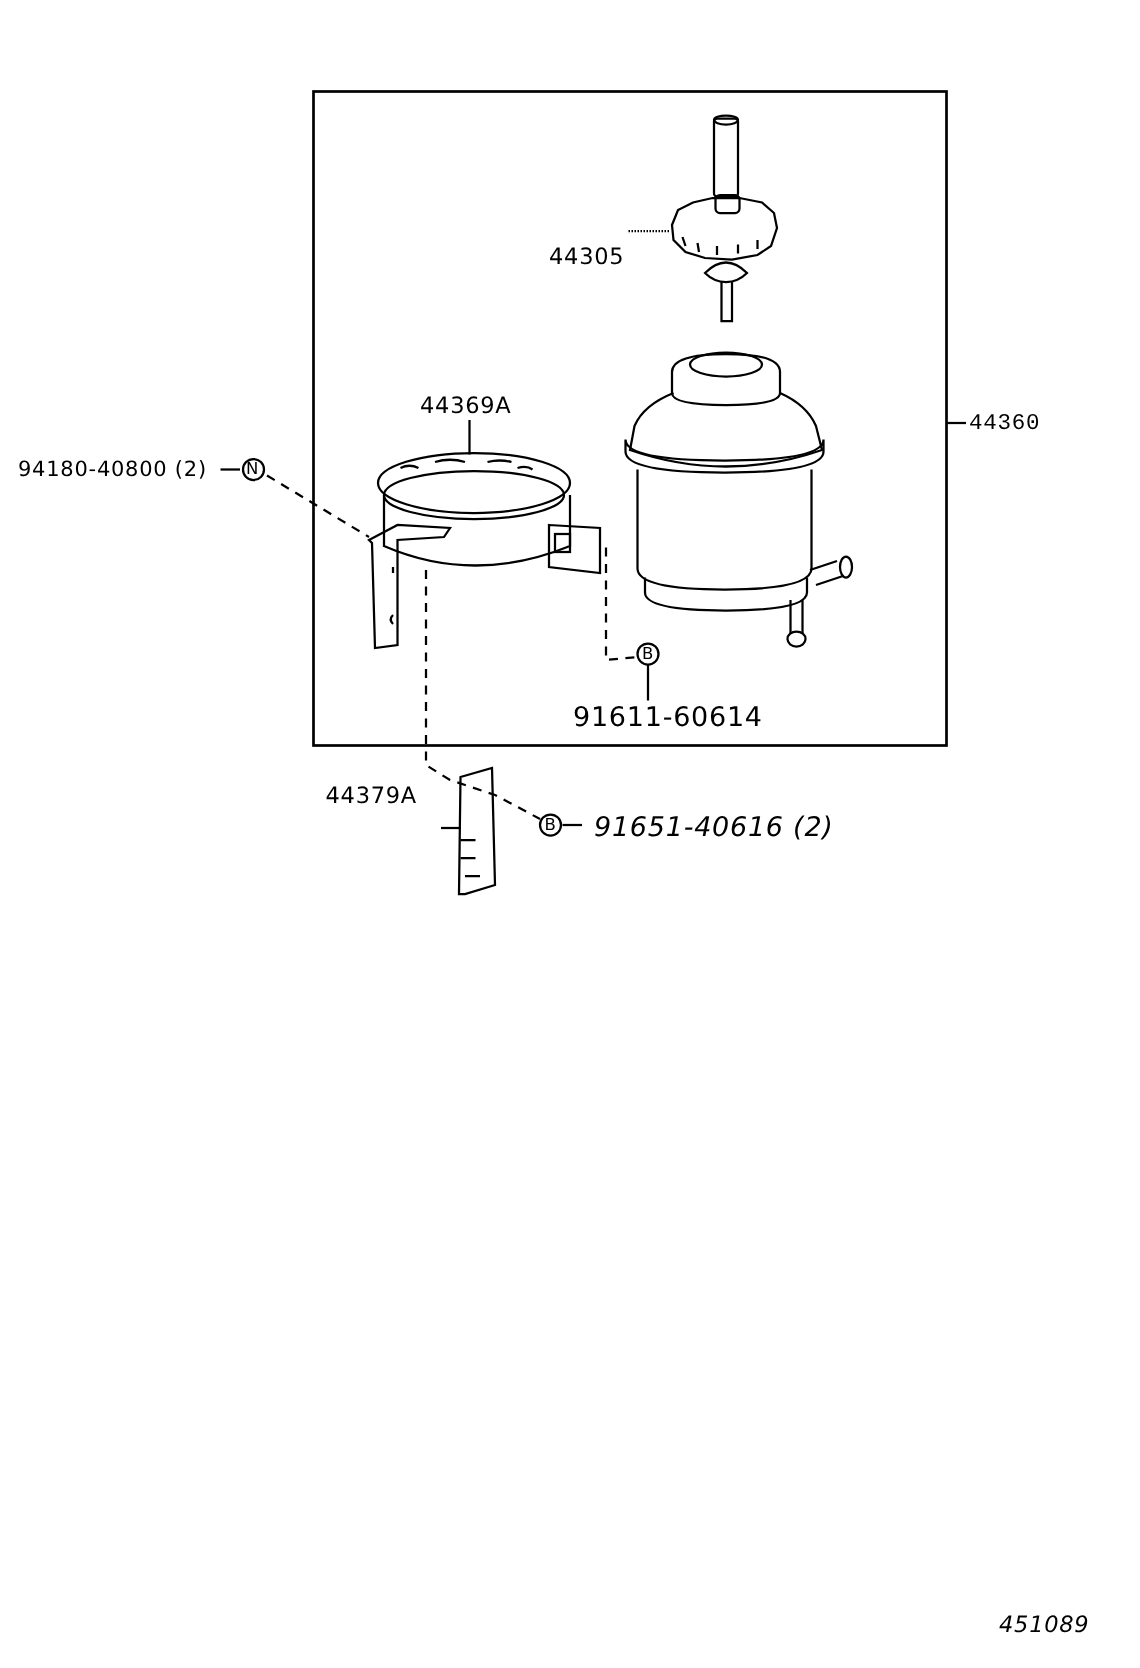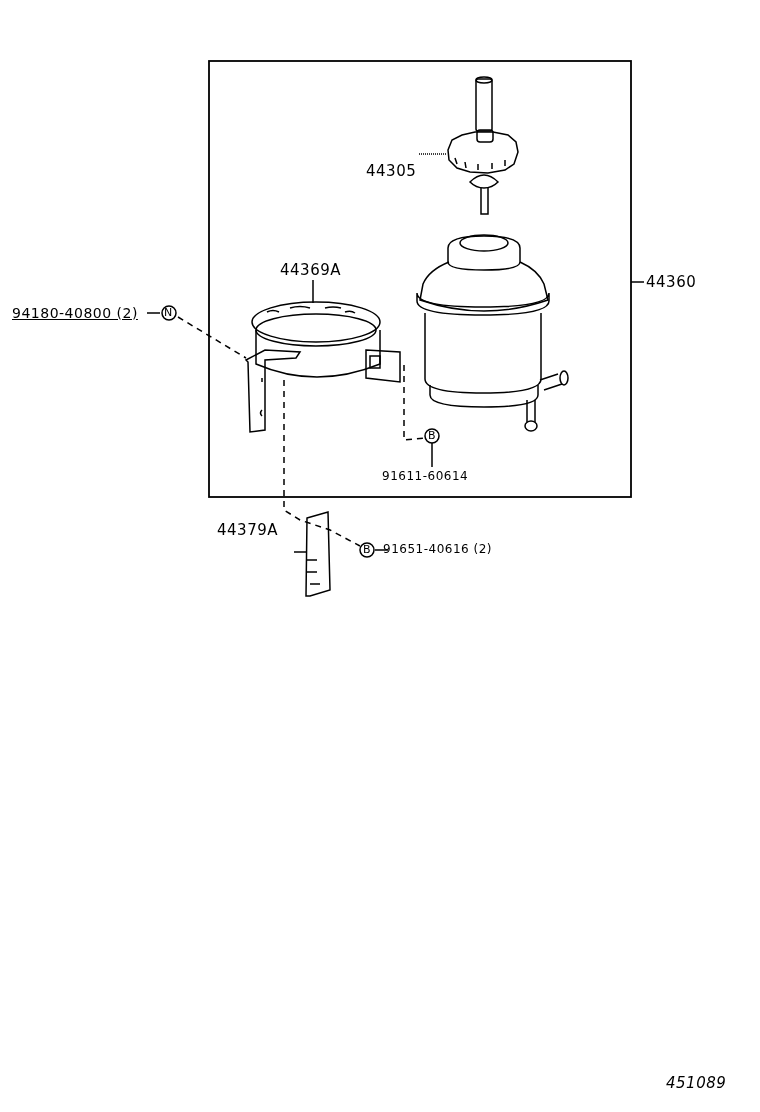--- a/index.html
+++ b/index.html
@@ -66,22 +66,22 @@
 
   <circle cx="169" cy="313" r="7"></circle>
   <line x1="147" y1="313" x2="160" y2="313"></line>
   <circle cx="432" cy="436" r="7"></circle>
   <line x1="432" y1="443" x2="432" y2="467"></line>
   <circle cx="367" cy="550" r="7"></circle>
   <line x1="375" y1="550" x2="388" y2="550"></line>
 </svg>
 
 <span class="lbl" style="left:366px;top:148px;margin-top:16px;">44305</span>
-<span class="lbl" style="left:646px;top:275px;">44360</span>
+<span class="lbl" style="left:646px;top:275px;font-family:Liberation Mono, monospace;">44360</span>
 <span class="lbl" style="left:280px;top:263px;text-align:right;">44369A</span>
-<span class="lbl" style="left:12px;top:306px;font-size:14px;text-decoration:underline;">94180-40800 (2)</span>
+<span class="lbl" style="left:12px;top:306px;font-size:14px;">94180-40800 (2)</span>
 <span class="lbl" style="left:164px;top:307px;font-size:11px;">N</span>
 <span class="lbl" style="left:428px;top:430px;font-size:11px;">B</span>
-<span class="lbl" style="left:382px;top:470px;font-size:12px;">91611-60614</span>
+<span class="lbl" style="left:382px;top:470px;font-size:18px;">91611-60614</span>
 <span class="lbl" style="left:217px;top:523px;">44379A</span>
 <span class="lbl" style="left:363px;top:544px;font-size:11px;">B</span>
-<span class="lbl" style="left:383px;top:543px;font-size:12px;">91651-40616 (2)</span>
+<span class="lbl" style="left:396px;top:543px;font-size:18px;font-style:italic;">91651-40616 (2)</span>
 <span class="lbl" style="left:666px;top:1076px;font-style:italic;">451089</span>
 
 </body></html>

